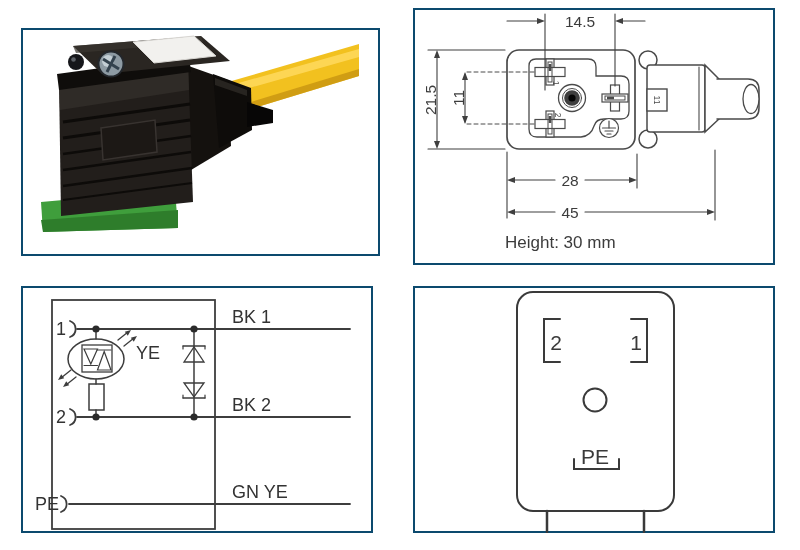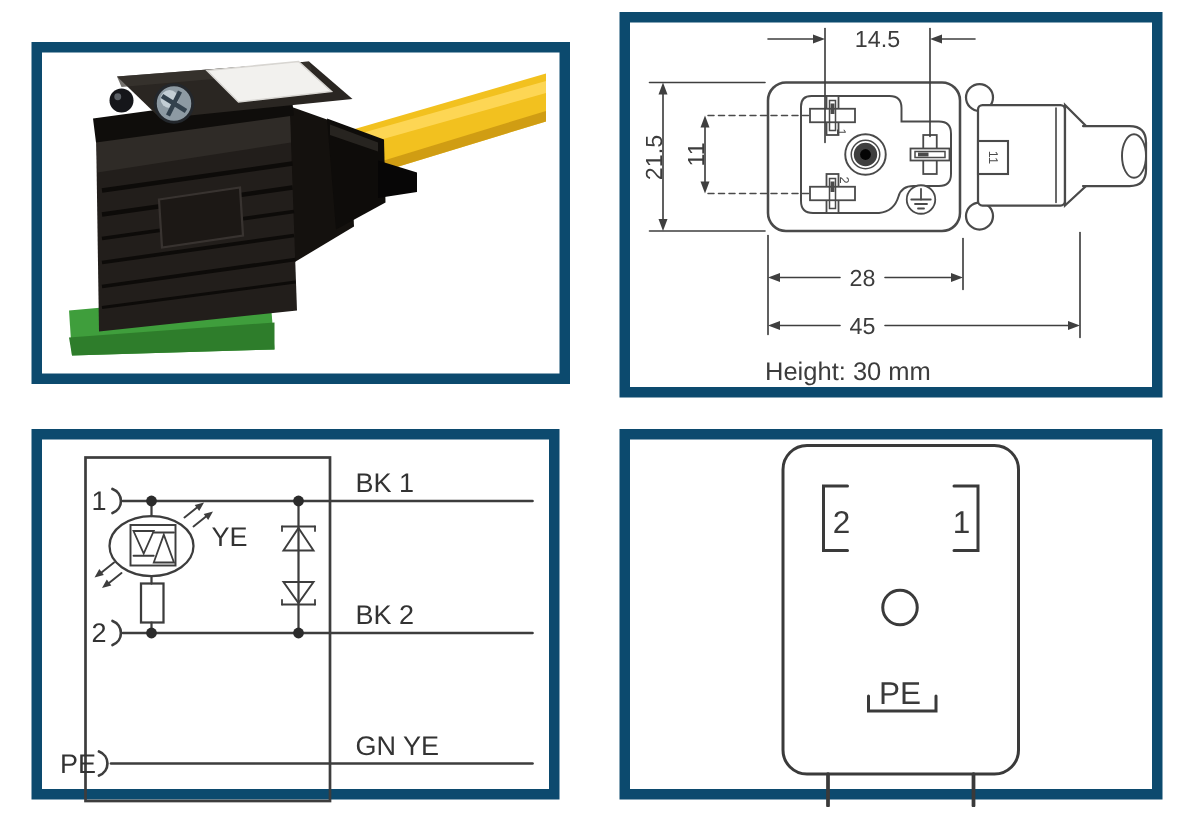--- a/index.html
+++ b/index.html
@@ -1,18 +1,18 @@
 <!DOCTYPE html>
 <html><head>
 <meta charset="utf-8">
 <style>
   html,body{margin:0;padding:0;background:#ffffff;}
   #stage{position:relative;width:800px;height:550px;background:#fff;overflow:hidden;
          font-family:"Liberation Sans",sans-serif;}
-  .panel{position:absolute;border:7px solid #0c4a6e;background:#fff;box-sizing:border-box;}
+  .panel{position:absolute;border:2px solid #0c4a6e;background:#fff;box-sizing:border-box;}
   #photo-panel{left:21px;top:28px;width:359px;height:228px;}
   #drawing-panel{left:413px;top:8px;width:362px;height:257px;}
   #circuit-panel{left:21px;top:286px;width:352px;height:247px;}
   #pinout-panel{left:413px;top:286px;width:362px;height:247px;}
   svg{display:block;}
   text{font-family:"Liberation Sans",sans-serif;}
   .dim{font-size:15.5px;fill:#3c3c3c;}
   .note{font-size:17px;fill:#3c3c3c;}
   .ckt{font-size:18px;fill:#333;}
   .pin-big{font-size:21px;fill:#3a3a3a;}

